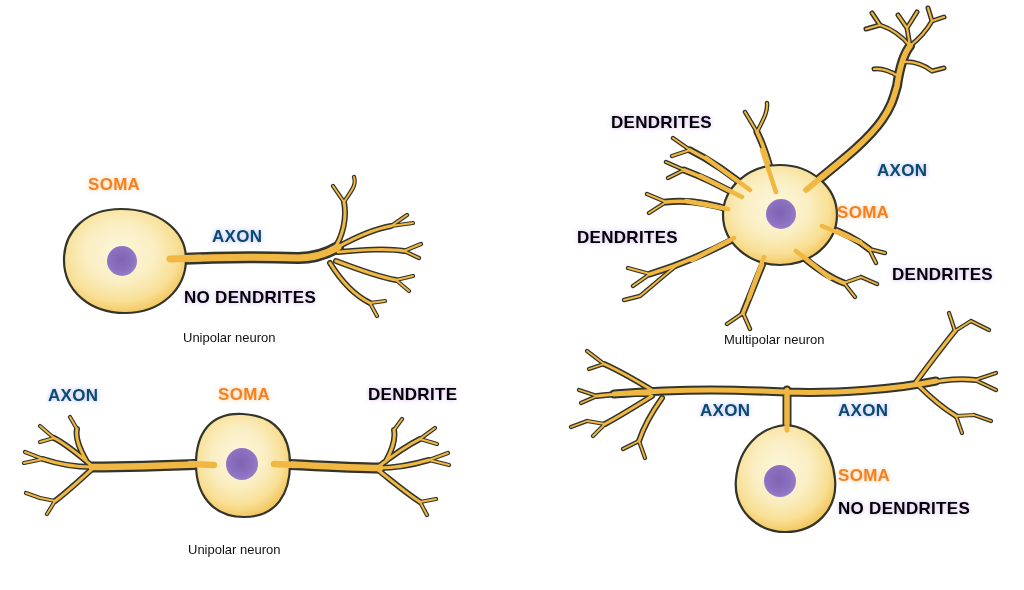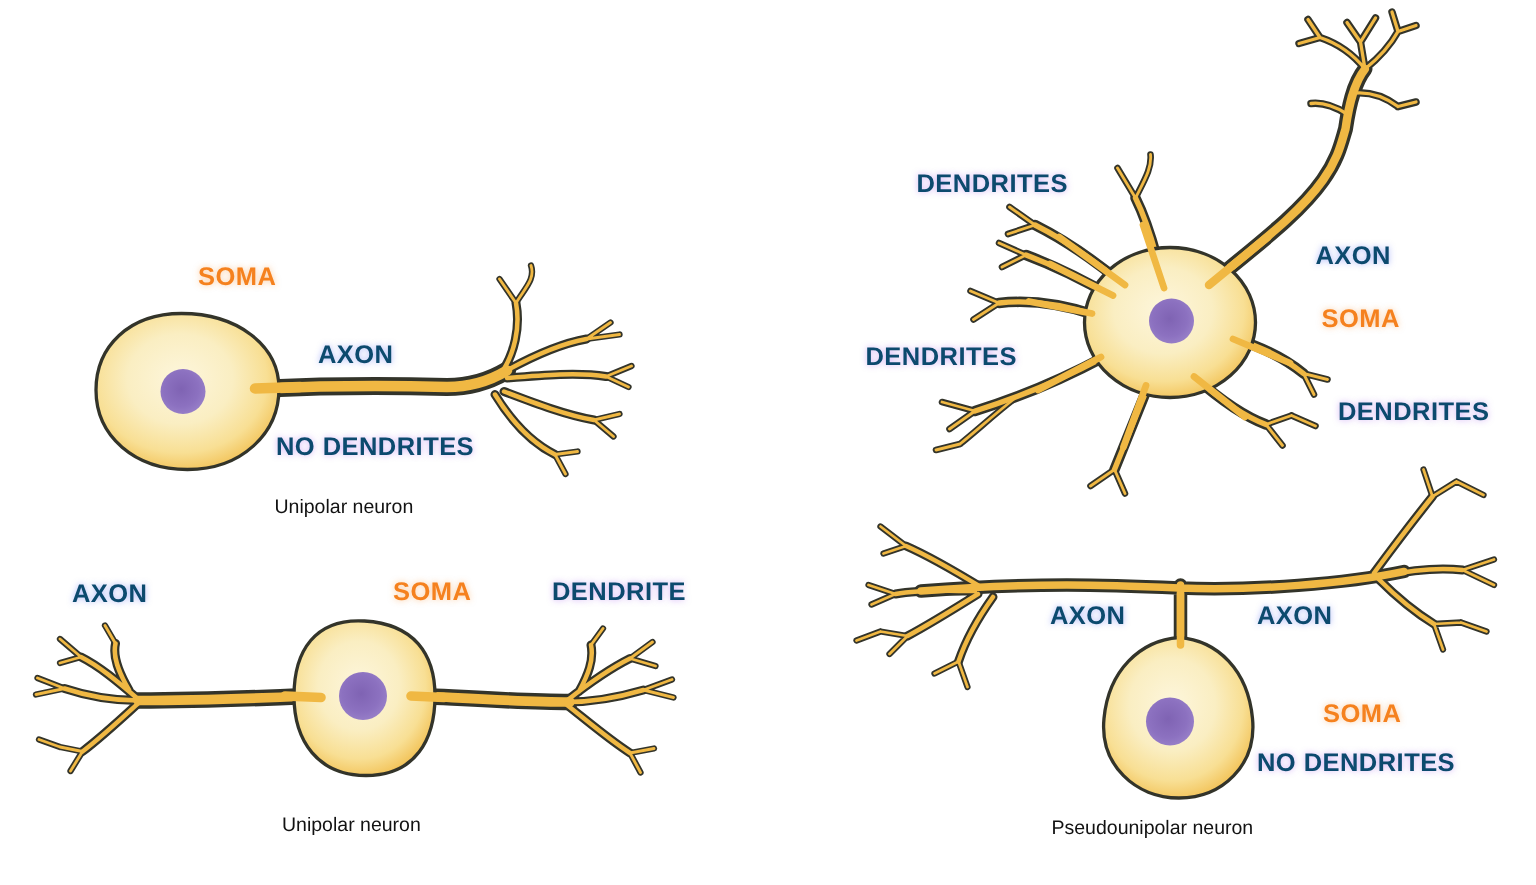--- a/index.html
+++ b/index.html
@@ -1,22 +1,22 @@
 <!DOCTYPE html>
 <html><head>
 <meta charset="utf-8">
 <style>
   html,body{margin:0;padding:0;background:#ffffff;}
   #stage{position:relative;width:1024px;height:590px;background:#ffffff;overflow:hidden;
          font-family:"Liberation Sans",sans-serif;}
   #art{position:absolute;left:0;top:0;}
   .lbl{position:absolute;font-weight:bold;font-size:17px;line-height:1;letter-spacing:.3px;white-space:nowrap;}
-  .lbl.soma{color:#f5811e;text-shadow:0 0 4px rgba(248,150,60,.5);margin-left:44px;}
+  .lbl.soma{color:#f5811e;text-shadow:0 0 4px rgba(248,150,60,.5);}
   .lbl.axon{color:#0c4a6e;text-shadow:0 0 4px rgba(90,110,245,.5);}
-  .lbl.dend{color:#0c4a6e;text-shadow:0 0 4px rgba(170,100,240,.5);}
+  .lbl.dend{color:#000000;text-shadow:0 0 4px rgba(170,100,240,.5);}
   .caption{position:absolute;font-size:13px;line-height:1.1;color:#121212;white-space:nowrap;}
   
   .l-usoma{left:88px;top:176px}   .l-uaxon{left:212px;top:228px}  .l-unodend{left:184px;top:289px}
   .l-ucap{left:183px;top:331px}
   .l-baxon{left:48px;top:387px}   .l-bsoma{left:218px;top:386px}  .l-bdend{left:368px;top:386px}
   .l-bcap{left:188px;top:543px}
   .l-mdend1{left:611px;top:114px} .l-maxon{left:877px;top:162px}  .l-msoma{left:837px;top:204px}
   .l-mdend2{left:577px;top:229px} .l-mdend3{left:892px;top:266px} .l-mcap{left:724px;top:333px}
   .l-paxonl{left:700px;top:402px} .l-paxonr{left:838px;top:402px} .l-psoma{left:838px;top:467px}
   .l-pnodend{left:838px;top:500px}.l-pcap{left:701px;top:545px}
@@ -181,20 +181,20 @@
   <span class="lbl axon l-baxon">AXON</span>
   <span class="lbl soma l-bsoma">SOMA</span>
   <span class="lbl dend l-bdend">DENDRITE</span>
   <span class="caption l-bcap">Unipolar neuron</span>
 
   <span class="lbl dend l-mdend1">DENDRITES</span>
   <span class="lbl axon l-maxon">AXON</span>
   <span class="lbl soma l-msoma">SOMA</span>
   <span class="lbl dend l-mdend2">DENDRITES</span>
   <span class="lbl dend l-mdend3">DENDRITES</span>
+  <span class="caption l-mcap">Multipolar neuron</span>
 
   <span class="lbl axon l-paxonl">AXON</span>
   <span class="lbl axon l-paxonr">AXON</span>
   <span class="lbl soma l-psoma">SOMA</span>
   <span class="lbl dend l-pnodend">NO DENDRITES</span>
-  <span class="caption l-pcap">Pseudounipolar neuron</span>
 
 </div>
 
 </body></html>

